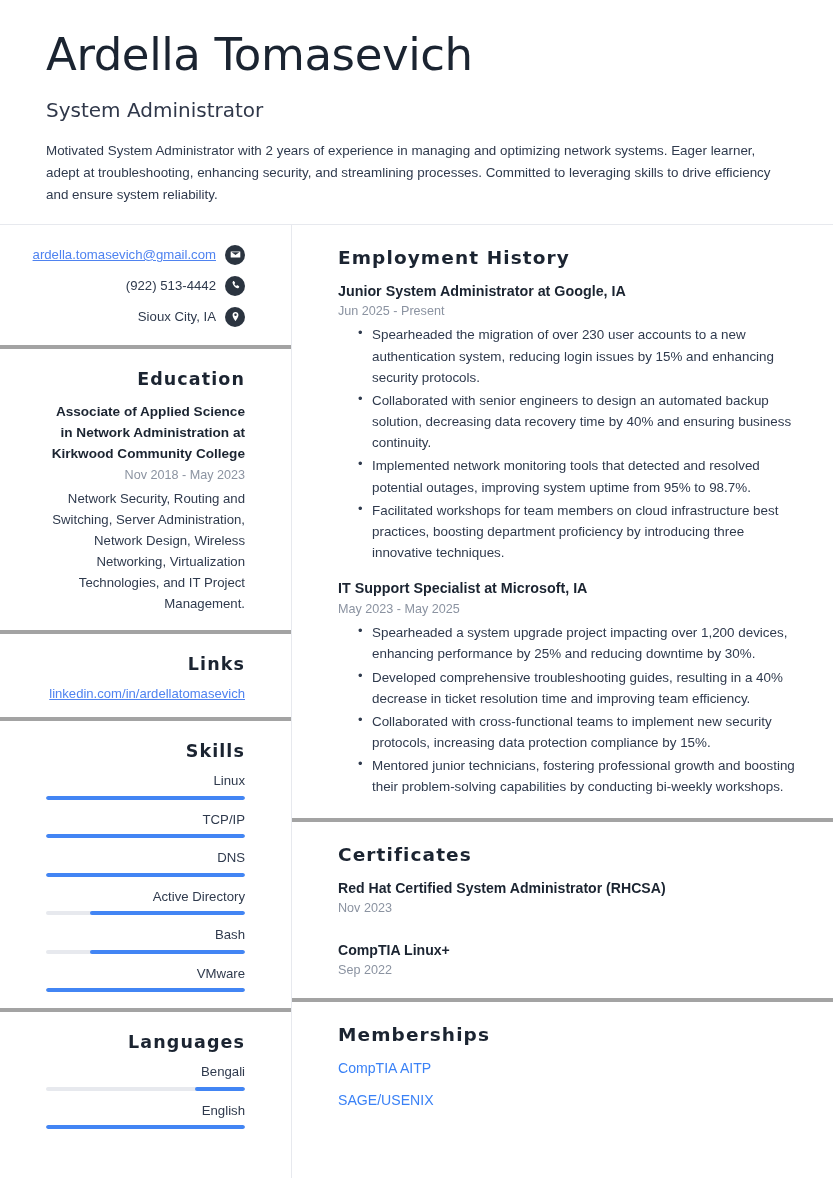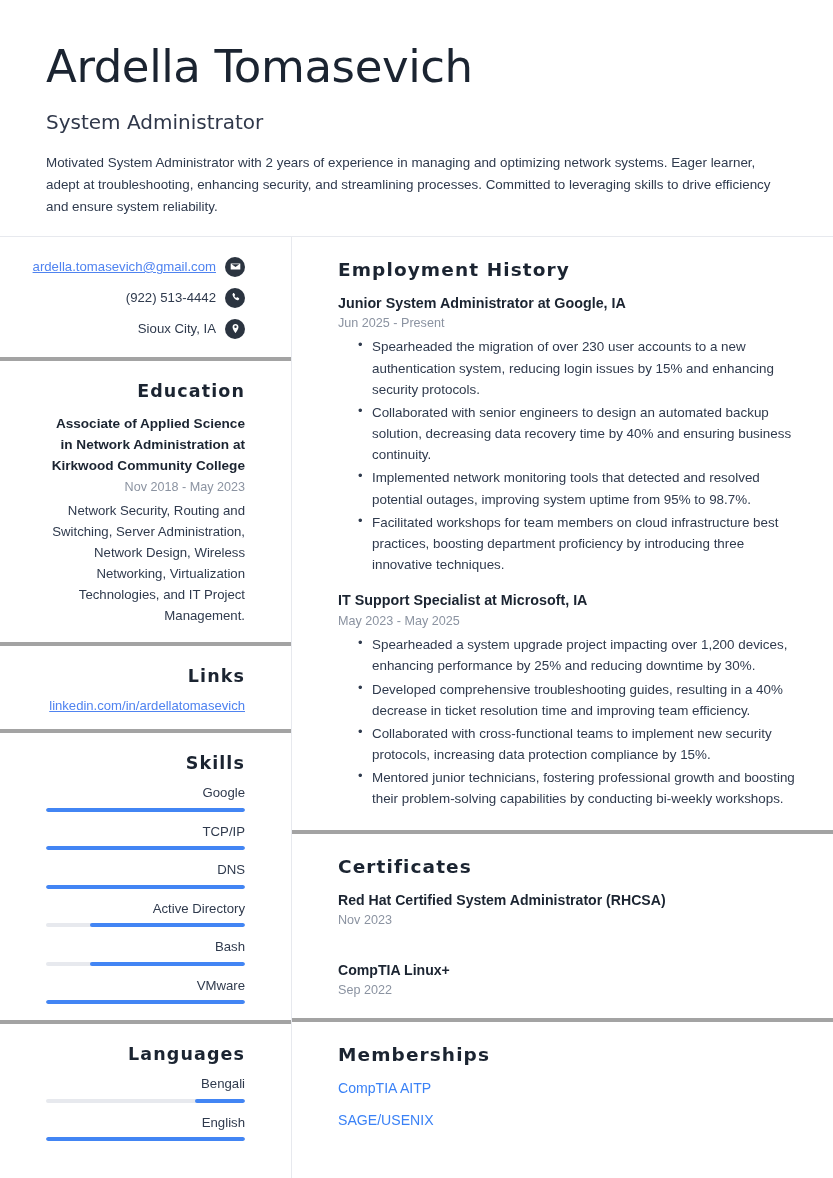--- a/index.html
+++ b/index.html
@@ -27,21 +27,21 @@
   .header {
     padding: 26px 46px 18px 46px;
   }
   .name {
     font-family: "DejaVu Sans", sans-serif;
     font-size: 45px;
     font-weight: 400;
     letter-spacing: -0.4px;
     color: #1b2431;
     line-height: 1.12;
-    margin: 16px 0 18px 0;
+    margin: 4px 0 18px 0;
   }
   .job-title {
     font-family: "DejaVu Sans", sans-serif;
     font-size: 20px;
     font-weight: 400;
     color: #30384a;
     margin: 0 0 18px 0;
     line-height: 1.2;
   }
   .summary {
@@ -227,21 +227,21 @@
     margin-bottom: 2px;
   }
   ul.bullets li:before {
     content: "\2022";
     position: absolute;
     left: -14px;
     top: -1px;
     color: #2f3a4d;
     font-size: 13px;
   }
-  .cert-entry { margin-bottom: 32px; }
+  .cert-entry { margin-bottom: 24px; }
   .cert-entry:last-child { margin-bottom: 0; }
   .cert-name {
     font-size: 14.1px;
     font-weight: 700;
     color: #1b2431;
     line-height: 1.35;
     margin: 0;
   }
   .cert-date {
     font-size: 12.6px;
@@ -313,21 +313,21 @@
         <div class="side-heading">Links</div>
         <div class="link-line">
           <span class="url">linkedin.com/in/ardellatomasevich</span>
         </div>
       </div>
 
       <div class="block divided">
         <div class="side-heading">Skills</div>
         <div id="skills-container">
             <div class="skill">
-              <div class="skill-label">Google</div>
+              <div class="skill-label">Linux</div>
               <div class="bar-track">
                 <div class="bar-fill" style="width: 100%;"></div>
               </div>
             </div>
             <div class="skill">
               <div class="skill-label">TCP/IP</div>
               <div class="bar-track">
                 <div class="bar-fill" style="width: 100%;"></div>
               </div>
             </div>

